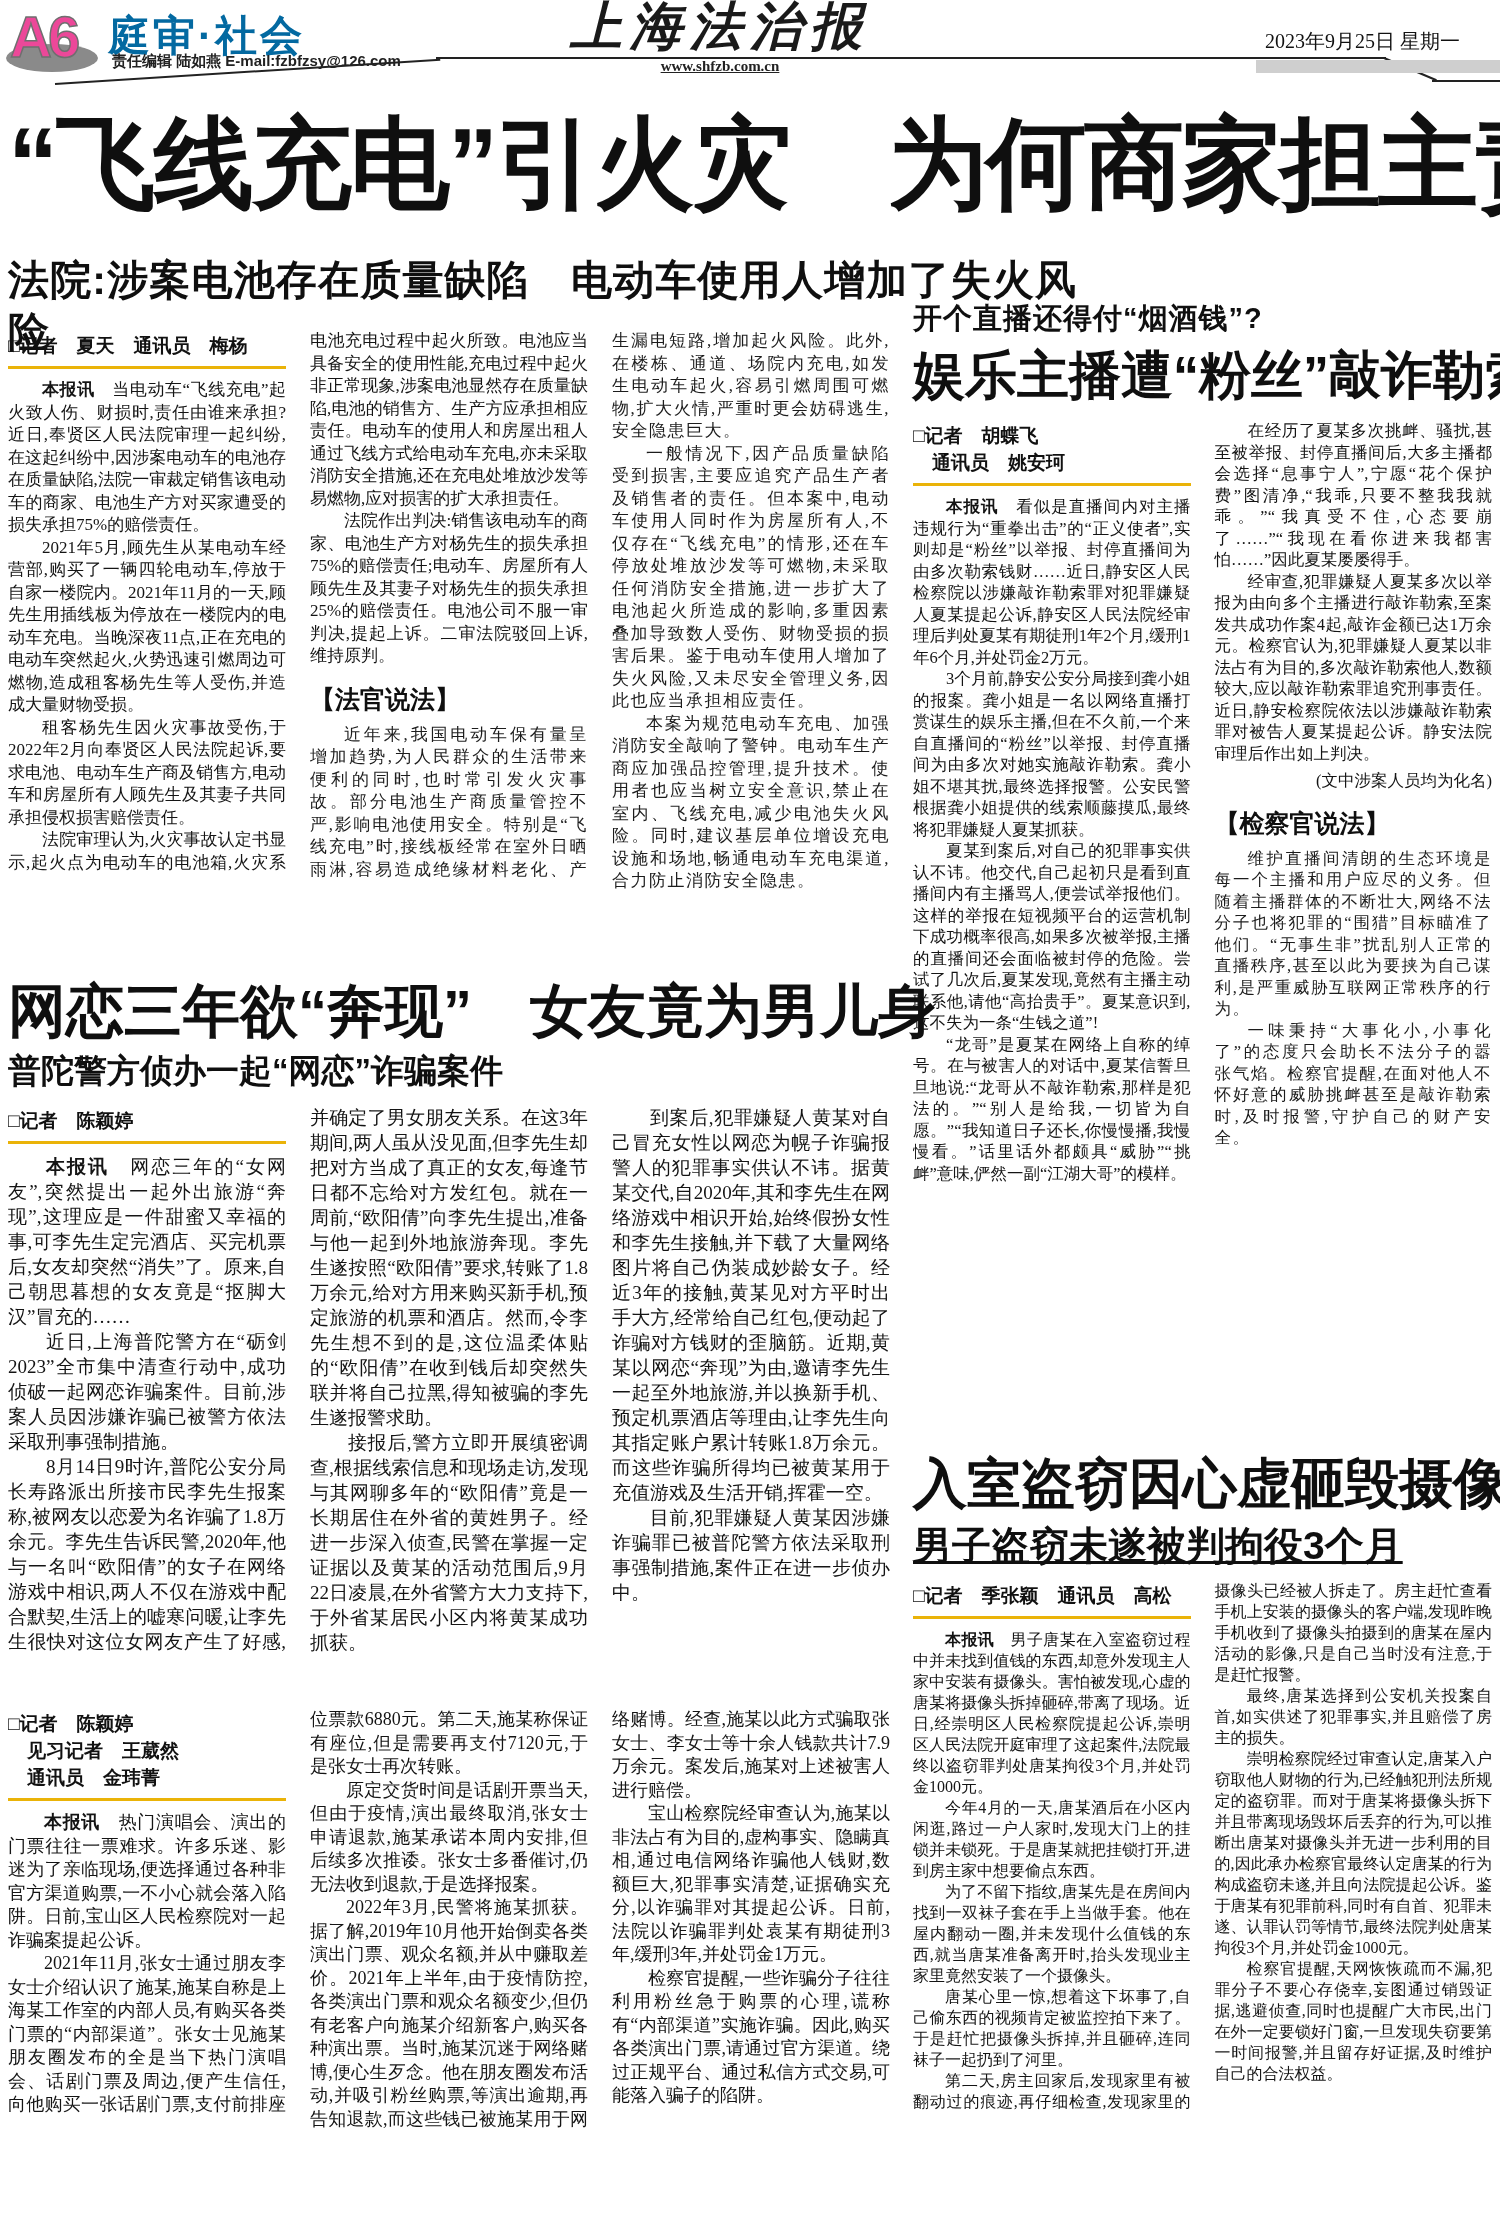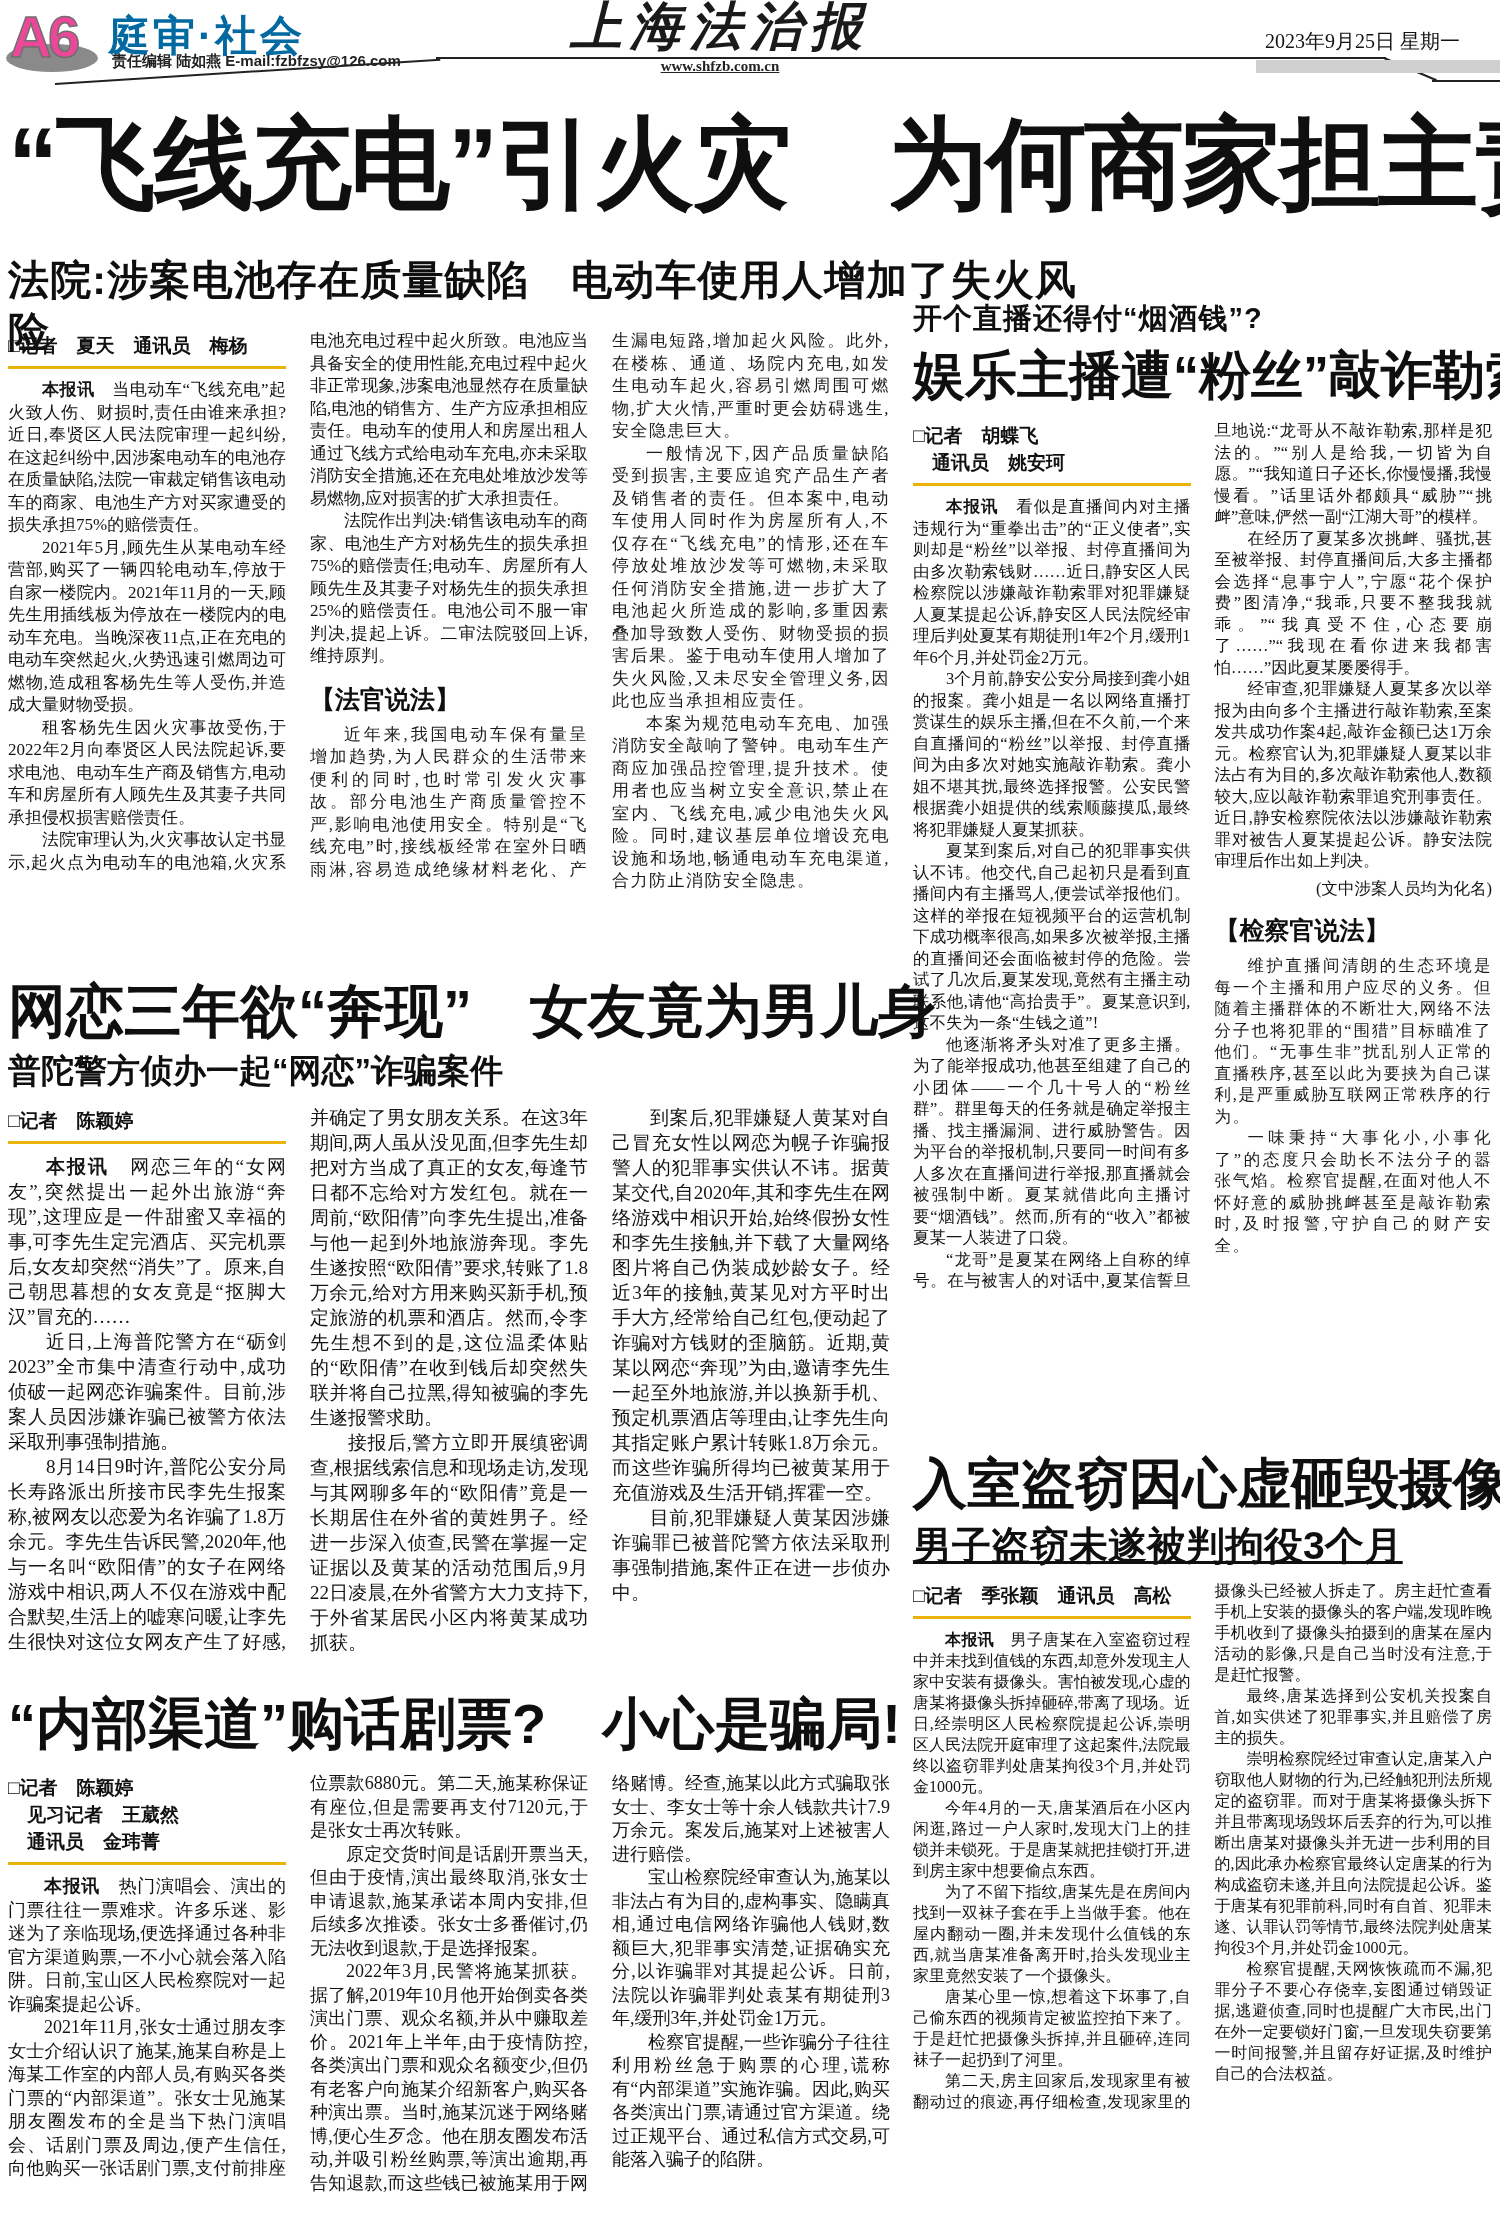--- a/index.html
+++ b/index.html
@@ -122,21 +122,20 @@
     <div class="h-sans zhubo-headline">娱乐主播遭“粉丝”敲诈勒索</div>
     <div class="cols">
       <div class="byline">
         <span>□记者　胡蝶飞</span>
         <span class="bl2">通讯员　姚安珂</span>
       </div>
       <div>
           <p><b>本报讯</b>　看似是直播间内对主播违规行为“重拳出击”的“正义使者”,实则却是“粉丝”以举报、封停直播间为由多次勒索钱财……近日,静安区人民检察院以涉嫌敲诈勒索罪对犯罪嫌疑人夏某提起公诉,静安区人民法院经审理后判处夏某有期徒刑1年2个月,缓刑1年6个月,并处罚金2万元。</p>
           <p>3个月前,静安公安分局接到龚小姐的报案。龚小姐是一名以网络直播打赏谋生的娱乐主播,但在不久前,一个来自直播间的“粉丝”以举报、封停直播间为由多次对她实施敲诈勒索。龚小姐不堪其扰,最终选择报警。公安民警根据龚小姐提供的线索顺藤摸瓜,最终将犯罪嫌疑人夏某抓获。</p>
           <p>夏某到案后,对自己的犯罪事实供认不讳。他交代,自己起初只是看到直播间内有主播骂人,便尝试举报他们。这样的举报在短视频平台的运营机制下成功概率很高,如果多次被举报,主播的直播间还会面临被封停的危险。尝试了几次后,夏某发现,竟然有主播主动联系他,请他“高抬贵手”。夏某意识到,这不失为一条“生钱之道”!</p>
-          <p>他逐渐将矛头对准了更多主播。为了能举报成功,他甚至组建了自己的小团体——一个几十号人的“粉丝群”。群里每天的任务就是确定举报主播、找主播漏洞、进行威胁警告。因为平台的举报机制,只要同一时间有多人多次在直播间进行举报,那直播就会被强制中断。夏某就借此向主播讨要“烟酒钱”。然而,所有的“收入”都被夏某一人装进了口袋。</p>
           <p>“龙哥”是夏某在网络上自称的绰号。在与被害人的对话中,夏某信誓旦旦地说:“龙哥从不敲诈勒索,那样是犯法的。”“别人是给我,一切皆为自愿。”“我知道日子还长,你慢慢播,我慢慢看。”话里话外都颇具“威胁”“挑衅”意味,俨然一副“江湖大哥”的模样。</p>
           <p>在经历了夏某多次挑衅、骚扰,甚至被举报、封停直播间后,大多主播都会选择“息事宁人”,宁愿“花个保护费”图清净,“我乖,只要不整我我就乖。”“我真受不住,心态要崩了……”“我现在看你进来我都害怕……”因此夏某屡屡得手。</p>
           <p>经审查,犯罪嫌疑人夏某多次以举报为由向多个主播进行敲诈勒索,至案发共成功作案4起,敲诈金额已达1万余元。检察官认为,犯罪嫌疑人夏某以非法占有为目的,多次敲诈勒索他人,数额较大,应以敲诈勒索罪追究刑事责任。近日,静安检察院依法以涉嫌敲诈勒索罪对被告人夏某提起公诉。静安法院审理后作出如上判决。</p>
         </div>
       <p class="note">(文中涉案人员均为化名)</p>
       <div class="sec-label">【检察官说法】</div>
       <div class="kaiti">
           <p>维护直播间清朗的生态环境是每一个主播和用户应尽的义务。但随着主播群体的不断壮大,网络不法分子也将犯罪的“围猎”目标瞄准了他们。“无事生非”扰乱别人正常的直播秩序,甚至以此为要挟为自己谋利,是严重威胁互联网正常秩序的行为。</p>
           <p>一味秉持“大事化小,小事化了”的态度只会助长不法分子的嚣张气焰。检察官提醒,在面对他人不怀好意的威胁挑衅甚至是敲诈勒索时,及时报警,守护自己的财产安全。</p>
         </div>
@@ -153,21 +152,20 @@
           <p>近日,上海普陀警方在“砺剑2023”全市集中清查行动中,成功侦破一起网恋诈骗案件。目前,涉案人员因涉嫌诈骗已被警方依法采取刑事强制措施。</p>
           <p>8月14日9时许,普陀公安分局长寿路派出所接市民李先生报案称,被网友以恋爱为名诈骗了1.8万余元。李先生告诉民警,2020年,他与一名叫“欧阳倩”的女子在网络游戏中相识,两人不仅在游戏中配合默契,生活上的嘘寒问暖,让李先生很快对这位女网友产生了好感,并确定了男女朋友关系。在这3年期间,两人虽从没见面,但李先生却把对方当成了真正的女友,每逢节日都不忘给对方发红包。就在一周前,“欧阳倩”向李先生提出,准备与他一起到外地旅游奔现。李先生遂按照“欧阳倩”要求,转账了1.8万余元,给对方用来购买新手机,预定旅游的机票和酒店。然而,令李先生想不到的是,这位温柔体贴的“欧阳倩”在收到钱后却突然失联并将自己拉黑,得知被骗的李先生遂报警求助。</p>
           <p>接报后,警方立即开展缜密调查,根据线索信息和现场走访,发现与其网聊多年的“欧阳倩”竟是一长期居住在外省的黄姓男子。经进一步深入侦查,民警在掌握一定证据以及黄某的活动范围后,9月22日凌晨,在外省警方大力支持下,于外省某居民小区内将黄某成功抓获。</p>
           <p>到案后,犯罪嫌疑人黄某对自己冒充女性以网恋为幌子诈骗报警人的犯罪事实供认不讳。据黄某交代,自2020年,其和李先生在网络游戏中相识开始,始终假扮女性和李先生接触,并下载了大量网络图片将自己伪装成妙龄女子。经近3年的接触,黄某见对方平时出手大方,经常给自己红包,便动起了诈骗对方钱财的歪脑筋。近期,黄某以网恋“奔现”为由,邀请李先生一起至外地旅游,并以换新手机、预定机票酒店等理由,让李先生向其指定账户累计转账1.8万余元。而这些诈骗所得均已被黄某用于充值游戏及生活开销,挥霍一空。</p>
           <p>目前,犯罪嫌疑人黄某因涉嫌诈骗罪已被普陀警方依法采取刑事强制措施,案件正在进一步侦办中。</p>
         </div>
     </div>
   </div>
 
   <div class="abs neibu">
-    <div class="h-sans neibu-headline">“内部渠道”购话剧票?　小心是骗局!</div>
     <div class="cols">
       <div class="byline">
         <span>□记者　陈颖婷</span>
         <span class="bl2">见习记者　王葳然</span>
         <span class="bl2">通讯员　金玮菁</span>
       </div>
       <div>
           <p><b>本报讯</b>　热门演唱会、演出的门票往往一票难求。许多乐迷、影迷为了亲临现场,便选择通过各种非官方渠道购票,一不小心就会落入陷阱。日前,宝山区人民检察院对一起诈骗案提起公诉。</p>
           <p>2021年11月,张女士通过朋友李女士介绍认识了施某,施某自称是上海某工作室的内部人员,有购买各类门票的“内部渠道”。张女士见施某朋友圈发布的全是当下热门演唱会、话剧门票及周边,便产生信任,向他购买一张话剧门票,支付前排座位票款6880元。第二天,施某称保证有座位,但是需要再支付7120元,于是张女士再次转账。</p>
           <p>原定交货时间是话剧开票当天,但由于疫情,演出最终取消,张女士申请退款,施某承诺本周内安排,但后续多次推诿。张女士多番催讨,仍无法收到退款,于是选择报案。</p>

